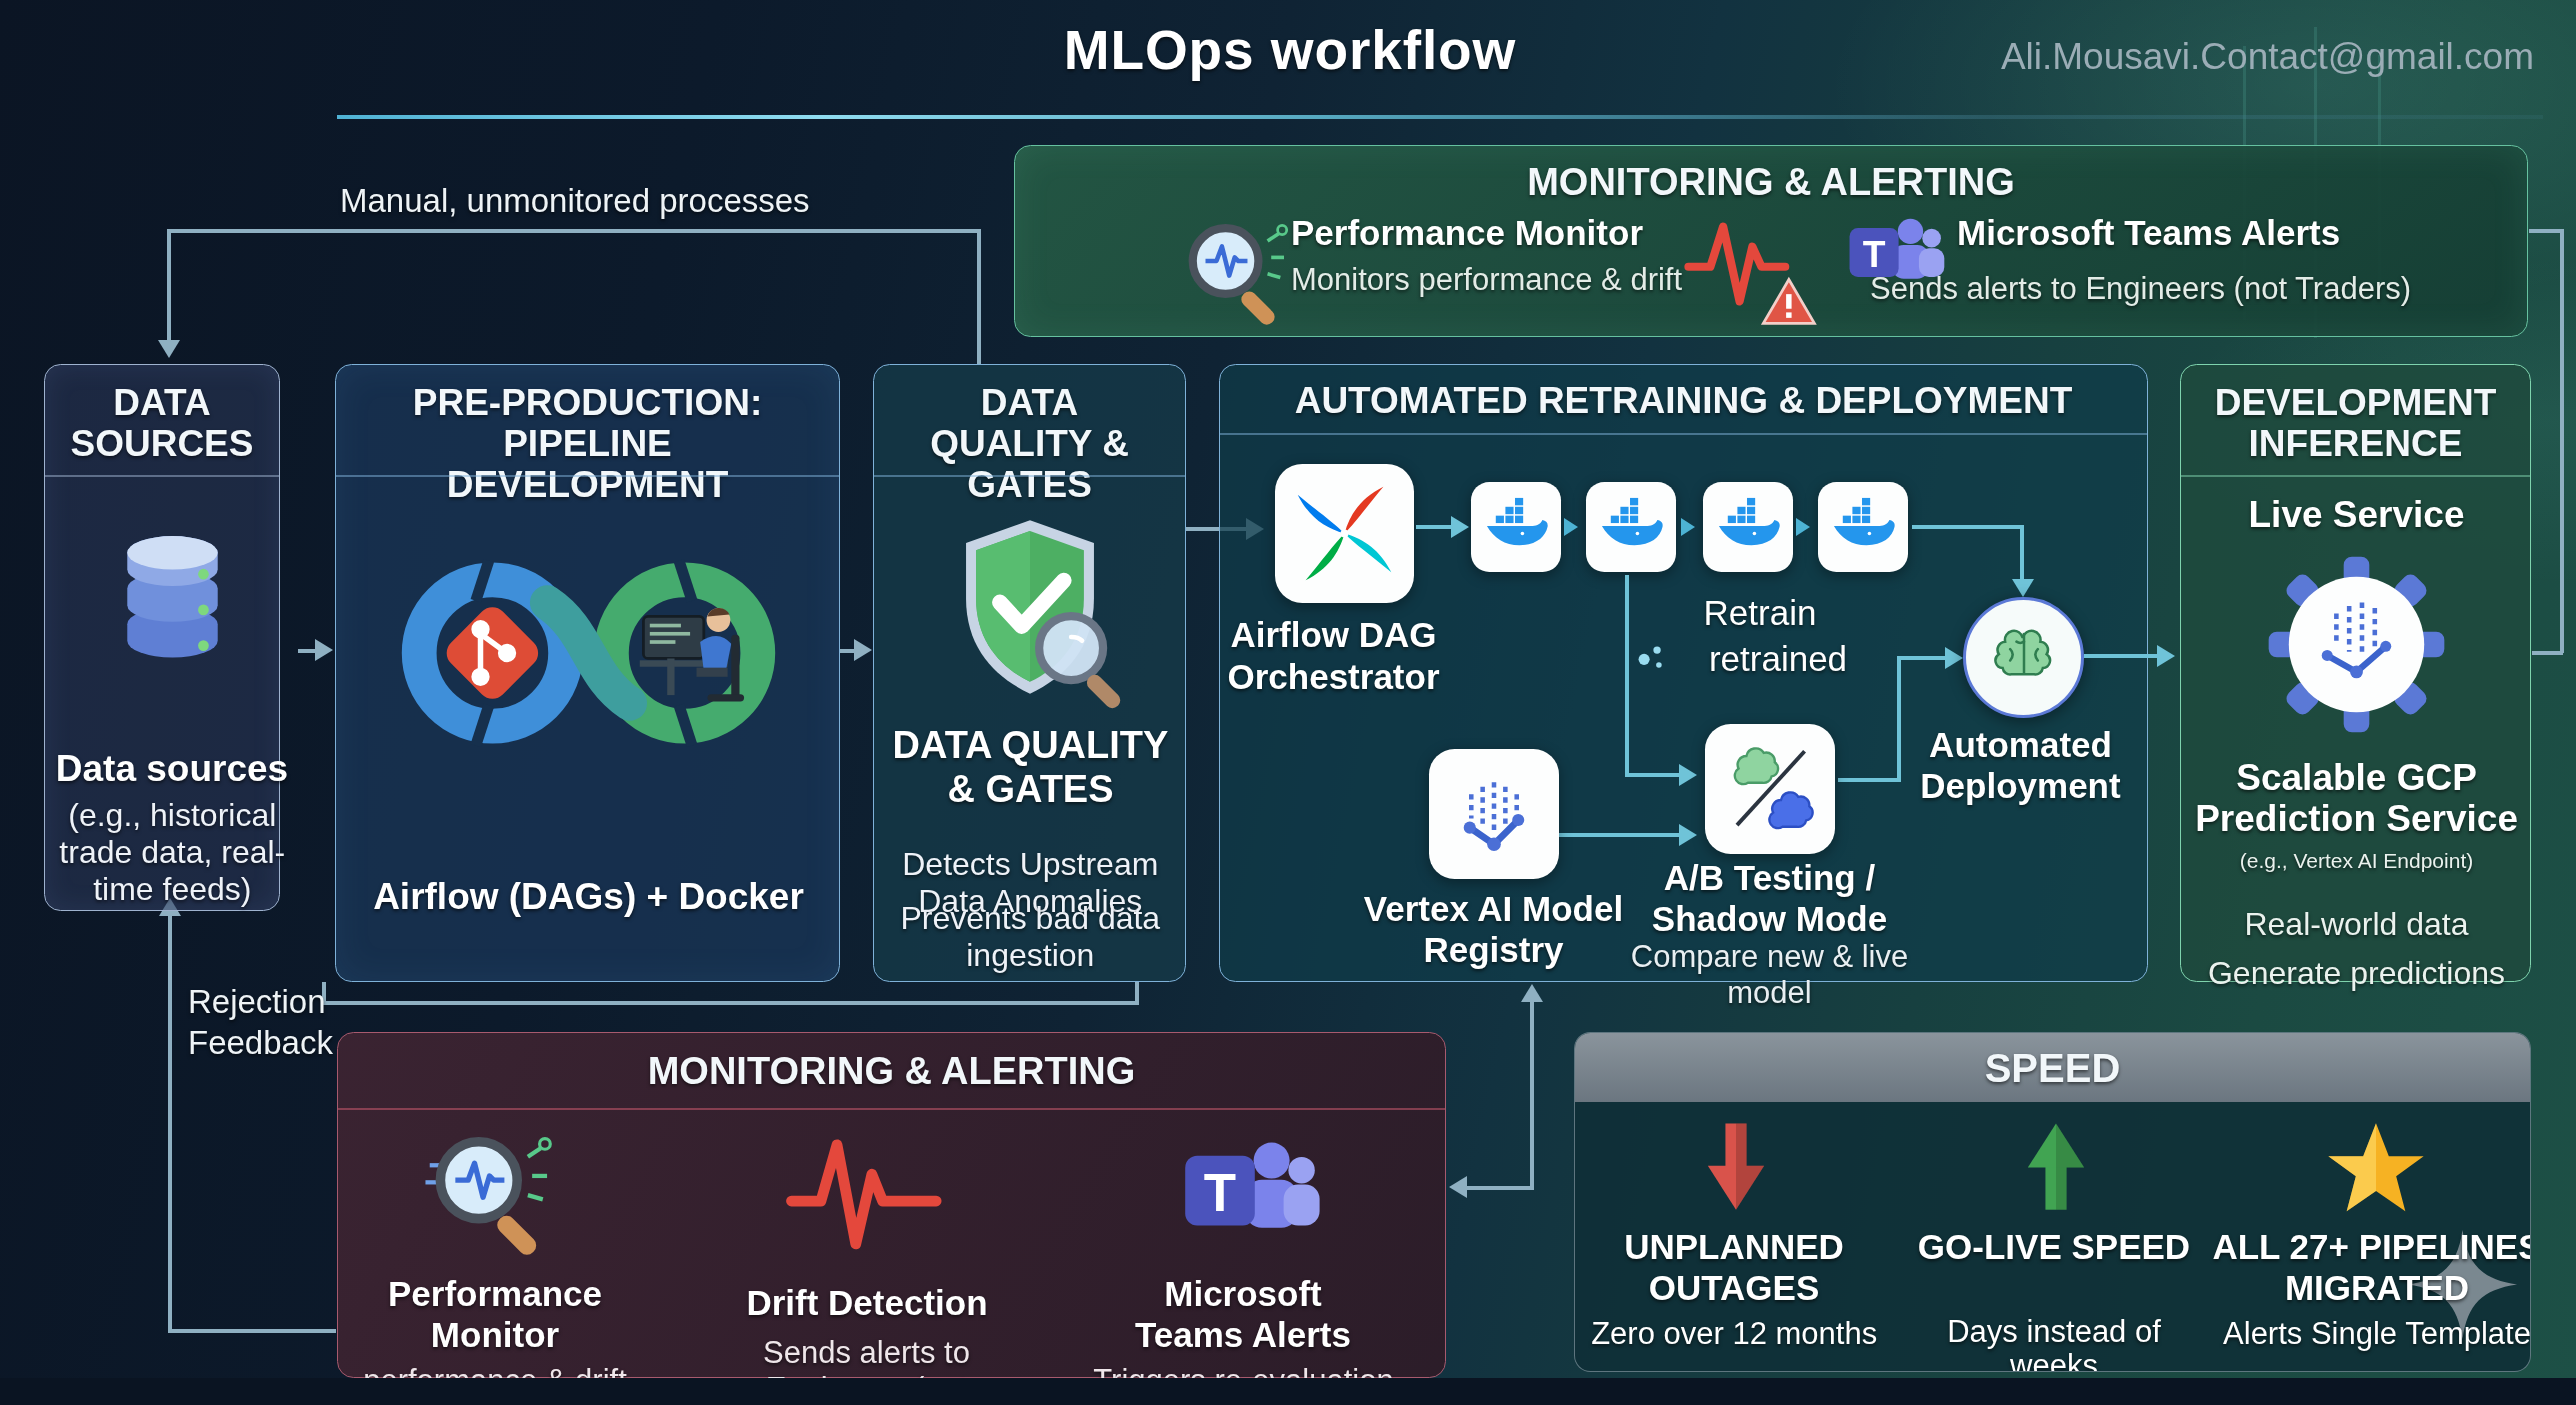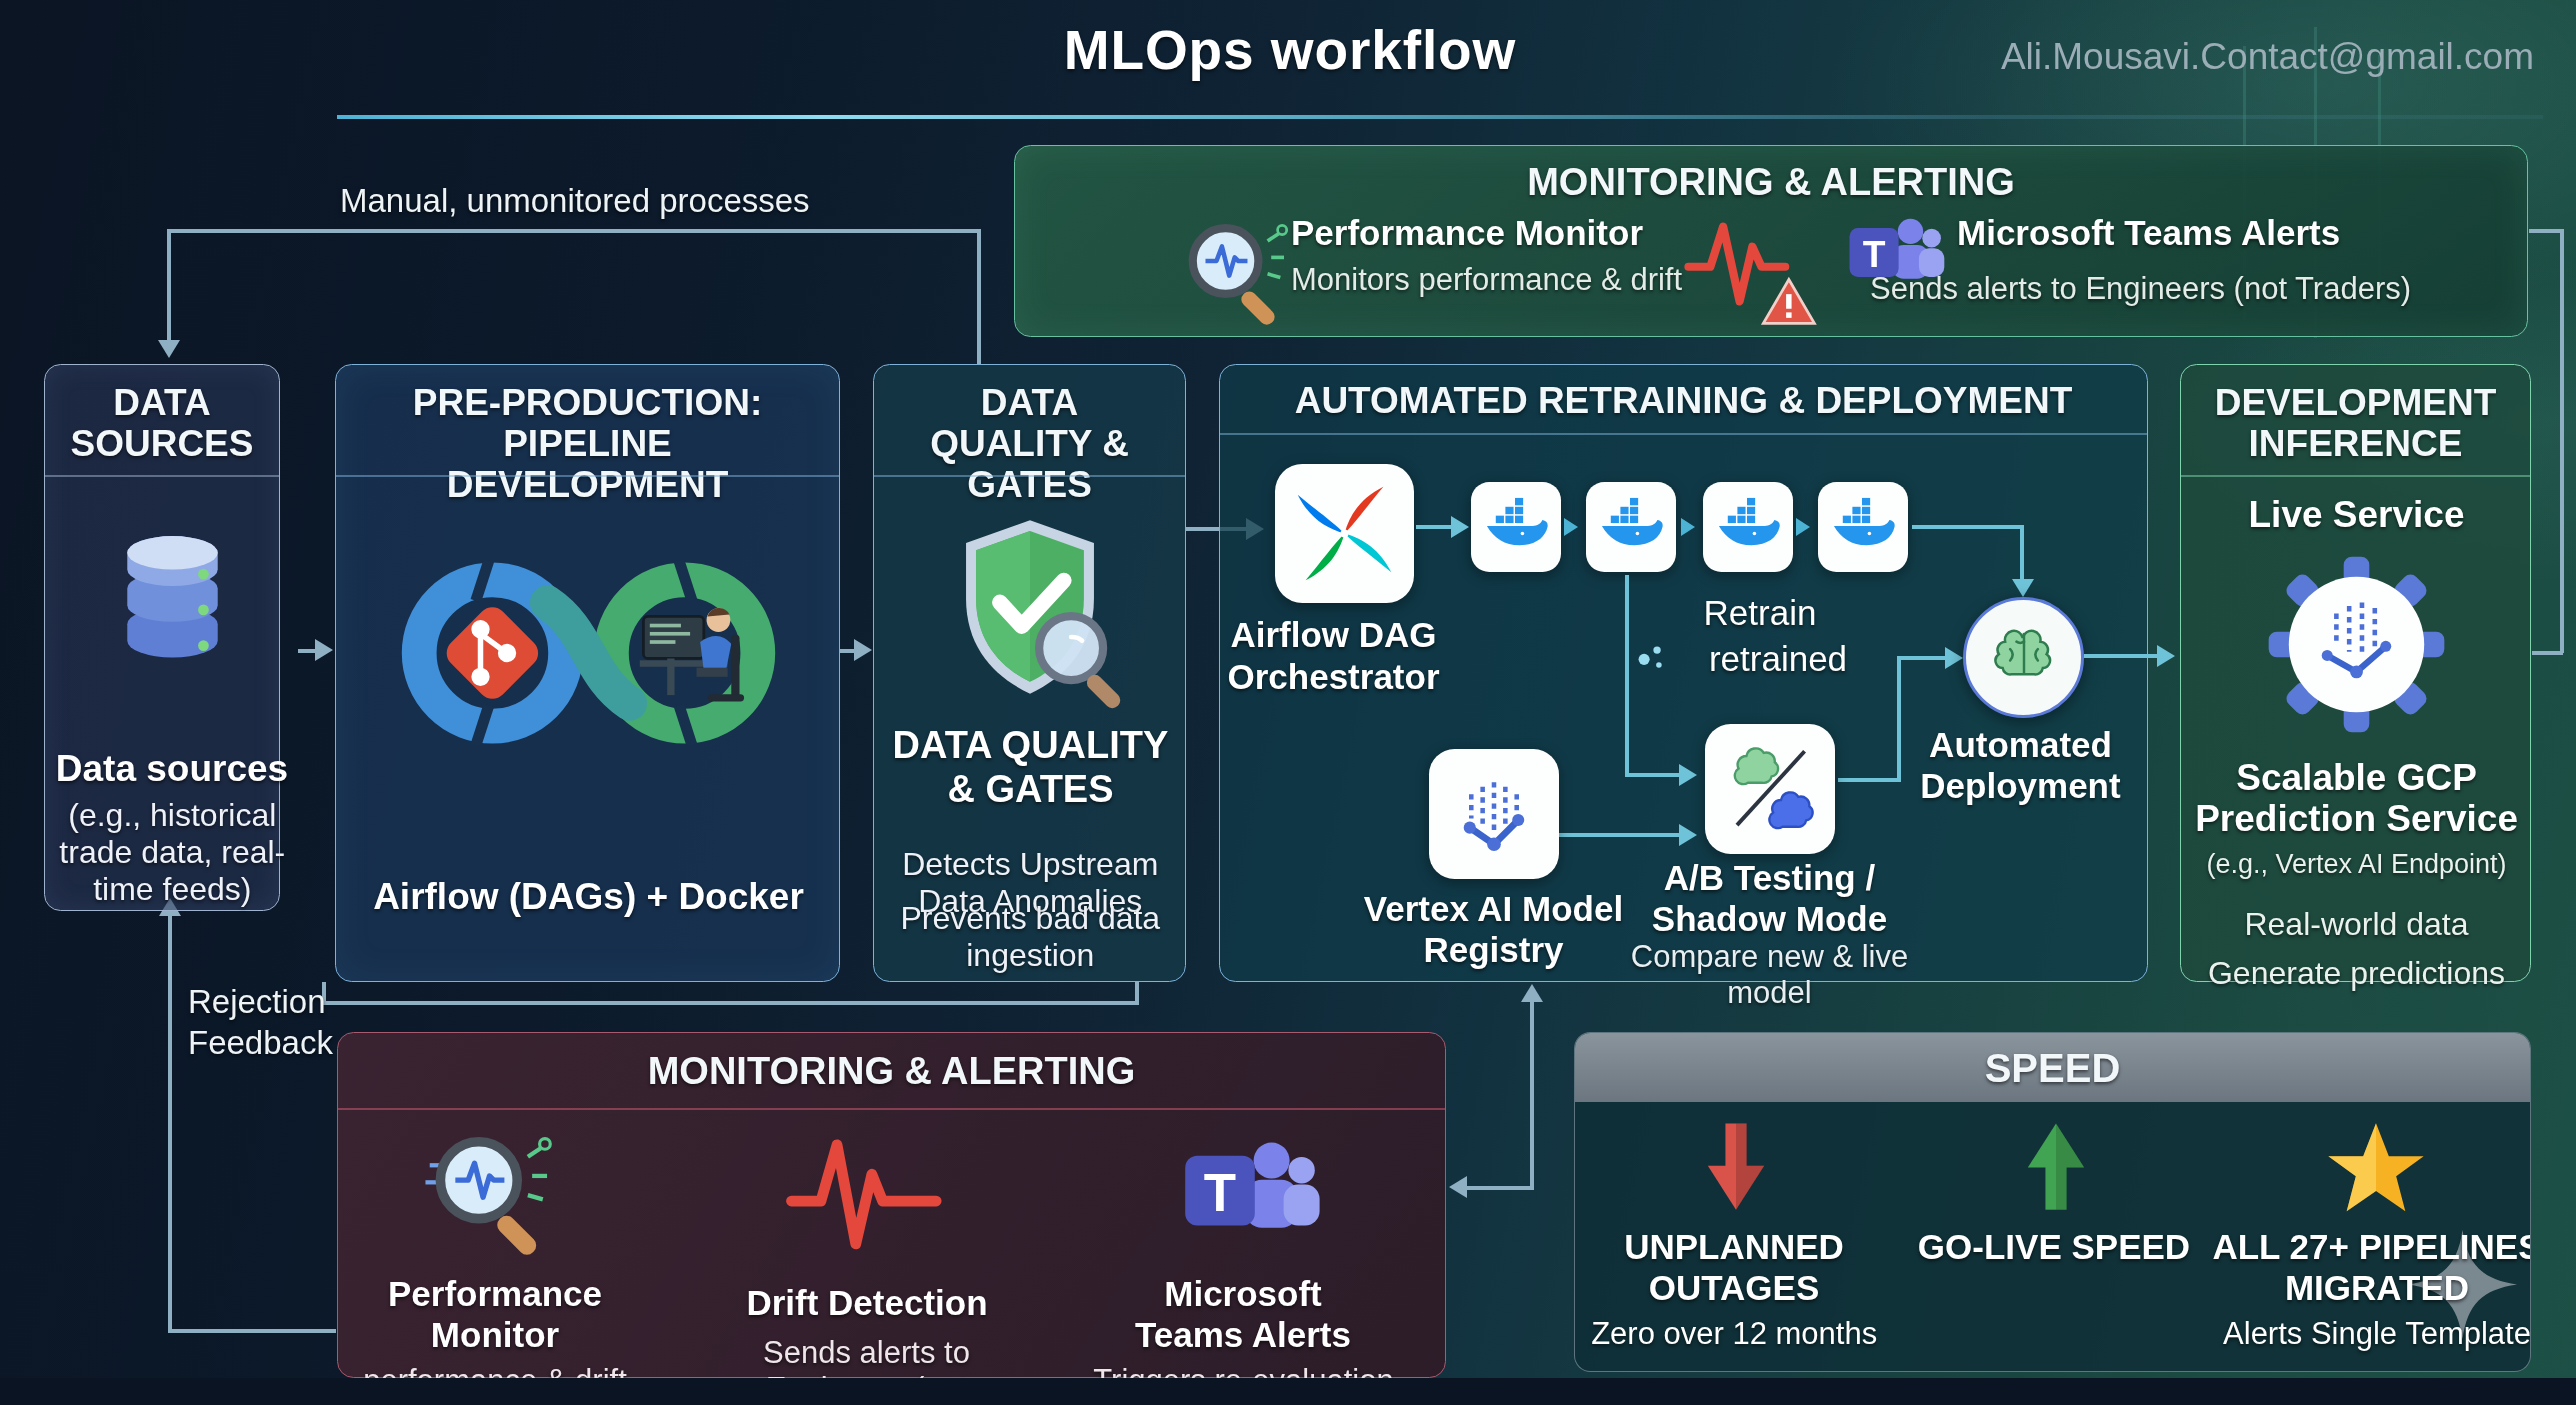--- a/index.html
+++ b/index.html
@@ -386,21 +386,21 @@
           <line x1="92" y1="58" x2="92" y2="108"></line>
           <line x1="106" y1="54" x2="106" y2="112"></line>
           <line x1="120" y1="60" x2="120" y2="104"></line>
         </g>
       <polyline points="68,112 100,130 132,102" fill="none" stroke="#3b63cc" stroke-width="7" stroke-linecap="round" stroke-linejoin="round"></polyline>
       <circle cx="68" cy="112" r="6" fill="#4b6fd6"></circle>
         <circle cx="100" cy="130" r="7" fill="#4b6fd6"></circle>
         <circle cx="132" cy="102" r="6" fill="#4b6fd6"></circle>
     </svg>
     <div class="txt bold t-center shadow" style="left:9.1px;top:392px;width:333px;font-size:37px;line-height:1.12;">Scalable GCP Prediction Service</div>
-    <div class="txt t-center shadow" style="left:0;top:483px;width:351px;font-size:27px;color:#eaf2ee;">(e.g., Vertex AI Endpoint)</div>
+    <div class="txt t-center shadow" style="left:0;top:483px;width:351px;font-size:21px;color:#eaf2ee;">(e.g., Vertex AI Endpoint)</div>
     <div class="txt t-center shadow" style="left:0;top:540px;width:351px;font-size:32px;color:#eaf2ee;">Real-world data</div>
     <div class="txt t-center shadow" style="left:0;top:589px;width:351px;font-size:32px;color:#eaf2ee;">Generate predictions</div>
   </div>
 
   <div class="panel p-monbot">
     <div class="panel-hdr" style="top:16.5px;font-size:38px;">MONITORING &amp; ALERTING</div>
     <div class="hdr-rule" style="top:75px;background:rgba(200,90,110,.55);"></div>
 
     <svg class="abs" style="left:73px;top:96px;" width="174" height="128" viewBox="0 0 160 120">
       <g stroke="#58c98a" stroke-width="4">
@@ -453,20 +453,21 @@
     </svg>
     <div class="txt bold t-center shadow" style="left:22px;top:194px;width:274px;font-size:35px;line-height:1.16;">UNPLANNED OUTAGES</div>
     <div class="txt t-center shadow" style="left:3.7px;top:282px;width:311px;font-size:31px;">Zero over 12 months</div>
 
     <svg class="abs" style="left:437px;top:84px;" width="88" height="108" viewBox="0 0 100 120">
       <rect x="38" y="52" width="24" height="52" fill="#41a452"></rect>
       <polygon points="18,56 82,56 50,6" fill="#41a452"></polygon>
       <polygon points="50,6 82,56 62,56 62,104 50,104" fill="rgba(0,0,0,.15)"></polygon>
     </svg>
     <div class="txt bold t-center shadow" style="left:342px;top:194px;width:274px;font-size:35px;line-height:1.16;">GO-LIVE SPEED</div>
+    <div class="txt t-center shadow" style="left:342px;top:282px;width:274px;font-size:31px;line-height:1.1;">Days instead of weeks</div>
 
     <svg class="abs" style="left:746px;top:81px;" width="110" height="110" viewBox="0 0 120 120">
       <polygon points="60,10 74,46 112,46 82,68 92,106 60,84 28,106 38,68 8,46 46,46" fill="#f6b223"></polygon>
       <polygon points="60,10 46,46 8,46 38,68 28,106 60,84" fill="rgba(255,228,120,.5)"></polygon>
     </svg>
     <div class="txt bold t-center shadow" style="left:633px;top:194px;width:338px;font-size:35px;line-height:1.16;">ALL 27+ PIPELINES MIGRATED</div>
     <div class="txt t-center shadow" style="left:633px;top:282px;width:338px;font-size:31px;">Alerts Single Template</div>
   </div>
 
   <div class="bottom-strip"></div>

